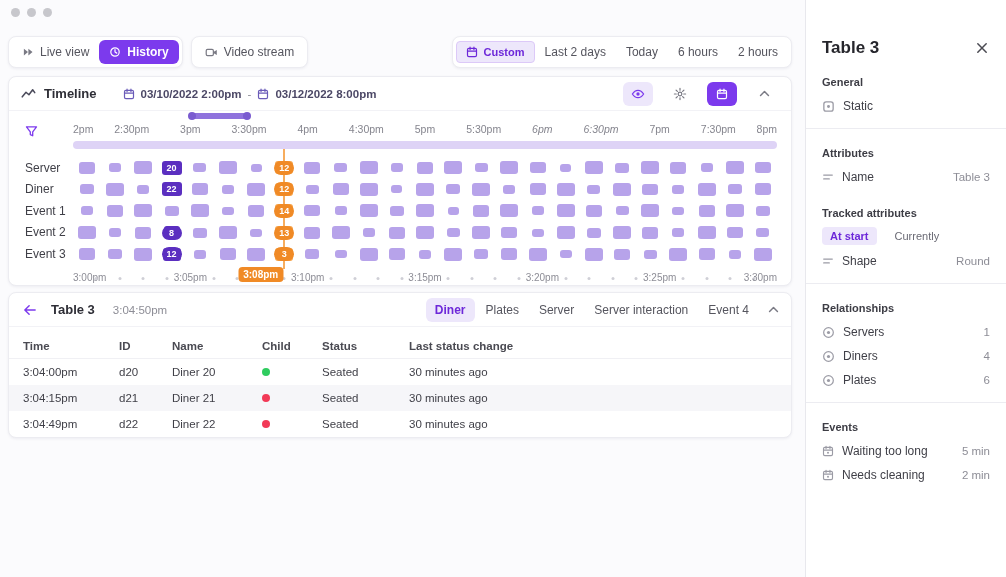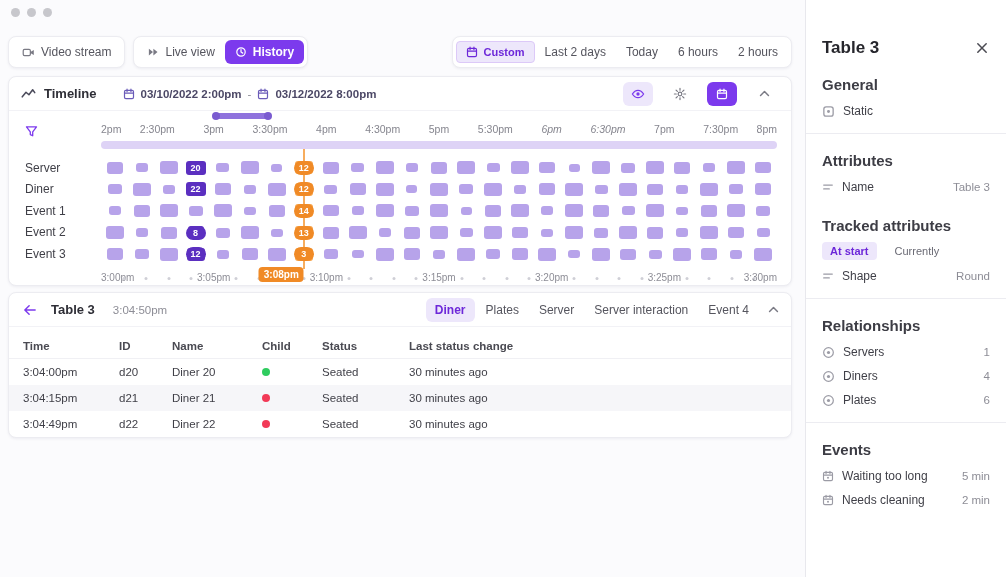--- a/index.html
+++ b/index.html
@@ -41,21 +41,21 @@
   .date-group .ic{color:#6a5bb8}
   .date-sep{color:#8d8d96;font-weight:400}
   .ic.dark{color:#4a4a5a}
 
   
   #timeline-card{left:8px;top:76px;width:784px;height:210px}
   #tl-body{position:relative;height:174px}
   .filter-ic{position:absolute;left:16px;top:14px;color:var(--primary);cursor:pointer}
   #tl-labels{position:absolute;inset:0;pointer-events:none}
   .tl-label{position:absolute;left:16px;font-size:12px;color:#3f3f47}
-  .tl-track{position:absolute;left:92px;right:14px;top:0;height:100%}
+  .tl-track{position:absolute;left:64px;right:14px;top:0;height:100%}
   #axis-top{position:absolute;left:0;right:0;top:12px;height:12px}
   #axis-top span{position:absolute;font-size:10.5px;color:#85858e;transform:translateX(-50%);white-space:nowrap}
   .brush{position:absolute;top:2px;height:6px;background:var(--brush);border-radius:3px;cursor:grab}
   .brush::before,.brush::after{content:"";position:absolute;top:-1px;width:8px;height:8px;border-radius:4px;background:#7a5bd0}
   .brush::before{left:-2px}
   .brush::after{right:-2px}
   .overview{position:absolute;left:0;right:0;top:30px;height:8px;background:var(--overview);border-radius:4px}
   .sel-line{position:absolute;top:38px;width:2px;height:120px;background:var(--orange);opacity:.9;z-index:1}
   #tl-rows{position:absolute;left:0;right:0;top:46px;height:108px}
   .tl-row{position:absolute;left:0;right:0;height:21.6px}
@@ -83,21 +83,21 @@
   .tbl-head{margin-top:6px;border-bottom:1px solid #f0f0f4;font-size:11.5px;font-weight:700;color:#4a4a52}
   .tbl-row{font-size:11.5px;color:#3f3f47;cursor:pointer}
   #tbl-body .tbl-row:nth-child(2){background:#f6f6f9}
   .cdot{width:8px;height:8px;border-radius:50%;display:inline-block}
 
   
   #sidebar{position:absolute;top:0;right:0;width:201px;height:577px;background:#fff;border-left:1px solid #e8e8ed;padding:0 16px}
   .sb-title-row{display:flex;align-items:center;margin-top:38px}
   .sb-title{font-size:17px;font-weight:700;color:#26262c}
   .sb-close{margin-left:auto;border:0;background:transparent;color:#4a4a52;cursor:pointer;display:flex;padding:2px}
-  .sb-heading{font-size:15px;font-weight:700;color:#3d3d45;margin:18px 0 6px}
+  .sb-heading{font-size:11px;font-weight:700;color:#3d3d45;margin:18px 0 6px}
   .sb-item{display:flex;align-items:center;gap:8px;height:24px;font-size:12px;color:#3f3f47;cursor:pointer}
   .sb-item .ic{color:#9b9ba5}
   .sb-val{margin-left:auto;font-size:11.5px;color:#8d8d96}
   .sb-div{border-top:1px solid #ececf1;margin:10px -16px}
   .chips{display:flex;gap:10px;align-items:center;margin:8px 0 4px}
   .chip{font-size:11px;padding:3px 8px;border-radius:4px;color:#6a6a74;cursor:pointer}
   .chip.active{background:var(--primary-light);color:var(--primary-dark);font-weight:700}
 </style>
 </head>
 <body style="--primary: #7c3aed; --primary-light: #ede7fb; --primary-dark: #6d28d9; --bar: #b7a3ea; --bar-dark: #5b2fc0; --overview: #ded3f6; --brush: #8f72dd; --orange: #f6a44c; --orange-deep: #f08a26; --green: #2fcc5f; --red: #f23a57;">
@@ -105,45 +105,45 @@
 <div class="dots" id="window-dots">
     <i></i>
     <i></i>
     <i></i>
   </div>
 
 <div id="toolbar">
     <div class="tb-card">
       <button class="tb-btn">
         <span class="ic">
+          <svg width="12" height="12" viewBox="0 0 16 16">
+            <path d="M2.5 3.5L8 8l-5.5 4.5zM8.5 3.5L14 8l-5.5 4.5z" fill="currentColor"></path>
+          </svg>
+        </span>
+        <span>Live view</span>
+      </button>
+      <button class="tb-btn active">
+        <span class="ic">
+          <svg width="12" height="12" viewBox="0 0 16 16">
+            <circle cx="8" cy="8" r="5.6" fill="none" stroke="currentColor" stroke-width="1.6"></circle>
+            <path d="M8 4.8V8l2.3 1.5" fill="none" stroke="currentColor" stroke-width="1.6" stroke-linecap="round"></path>
+          </svg>
+        </span>
+        <span>History</span>
+      </button>
+    </div>
+    <div class="tb-card">
+      <button class="tb-btn">
+        <span class="ic">
           <svg width="13" height="13" viewBox="0 0 16 16">
             <rect x="1.5" y="4.2" width="8.8" height="7.6" rx="1.6" fill="none" stroke="currentColor" stroke-width="1.5"></rect>
             <path d="M10.8 7.2L14.5 5v6l-3.7-2.2z" fill="currentColor"></path>
           </svg>
         </span>
         <span>Video stream</span>
-      </button>
-    </div>
-    <div class="tb-card">
-      <button class="tb-btn">
-        <span class="ic">
-          <svg width="12" height="12" viewBox="0 0 16 16">
-            <path d="M2.5 3.5L8 8l-5.5 4.5zM8.5 3.5L14 8l-5.5 4.5z" fill="currentColor"></path>
-          </svg>
-        </span>
-        <span>Live view</span>
-      </button>
-      <button class="tb-btn active">
-        <span class="ic">
-          <svg width="12" height="12" viewBox="0 0 16 16">
-            <circle cx="8" cy="8" r="5.6" fill="none" stroke="currentColor" stroke-width="1.6"></circle>
-            <path d="M8 4.8V8l2.3 1.5" fill="none" stroke="currentColor" stroke-width="1.6" stroke-linecap="round"></path>
-          </svg>
-        </span>
-        <span>History</span>
       </button>
     </div>
     <div class="tb-card right">
       <button class="tb-btn chip">
         <span class="ic">
           <svg width="12" height="12" viewBox="0 0 16 16">
             <rect x="2" y="3.2" width="12" height="11" rx="1.8" fill="none" stroke="currentColor" stroke-width="1.6"></rect>
             <path d="M2.4 6.8h11.2M5.4 1.6v3.2M10.6 1.6v3.2" stroke="currentColor" stroke-width="1.6" fill="none" stroke-linecap="round"></path>
           </svg>
         </span>

